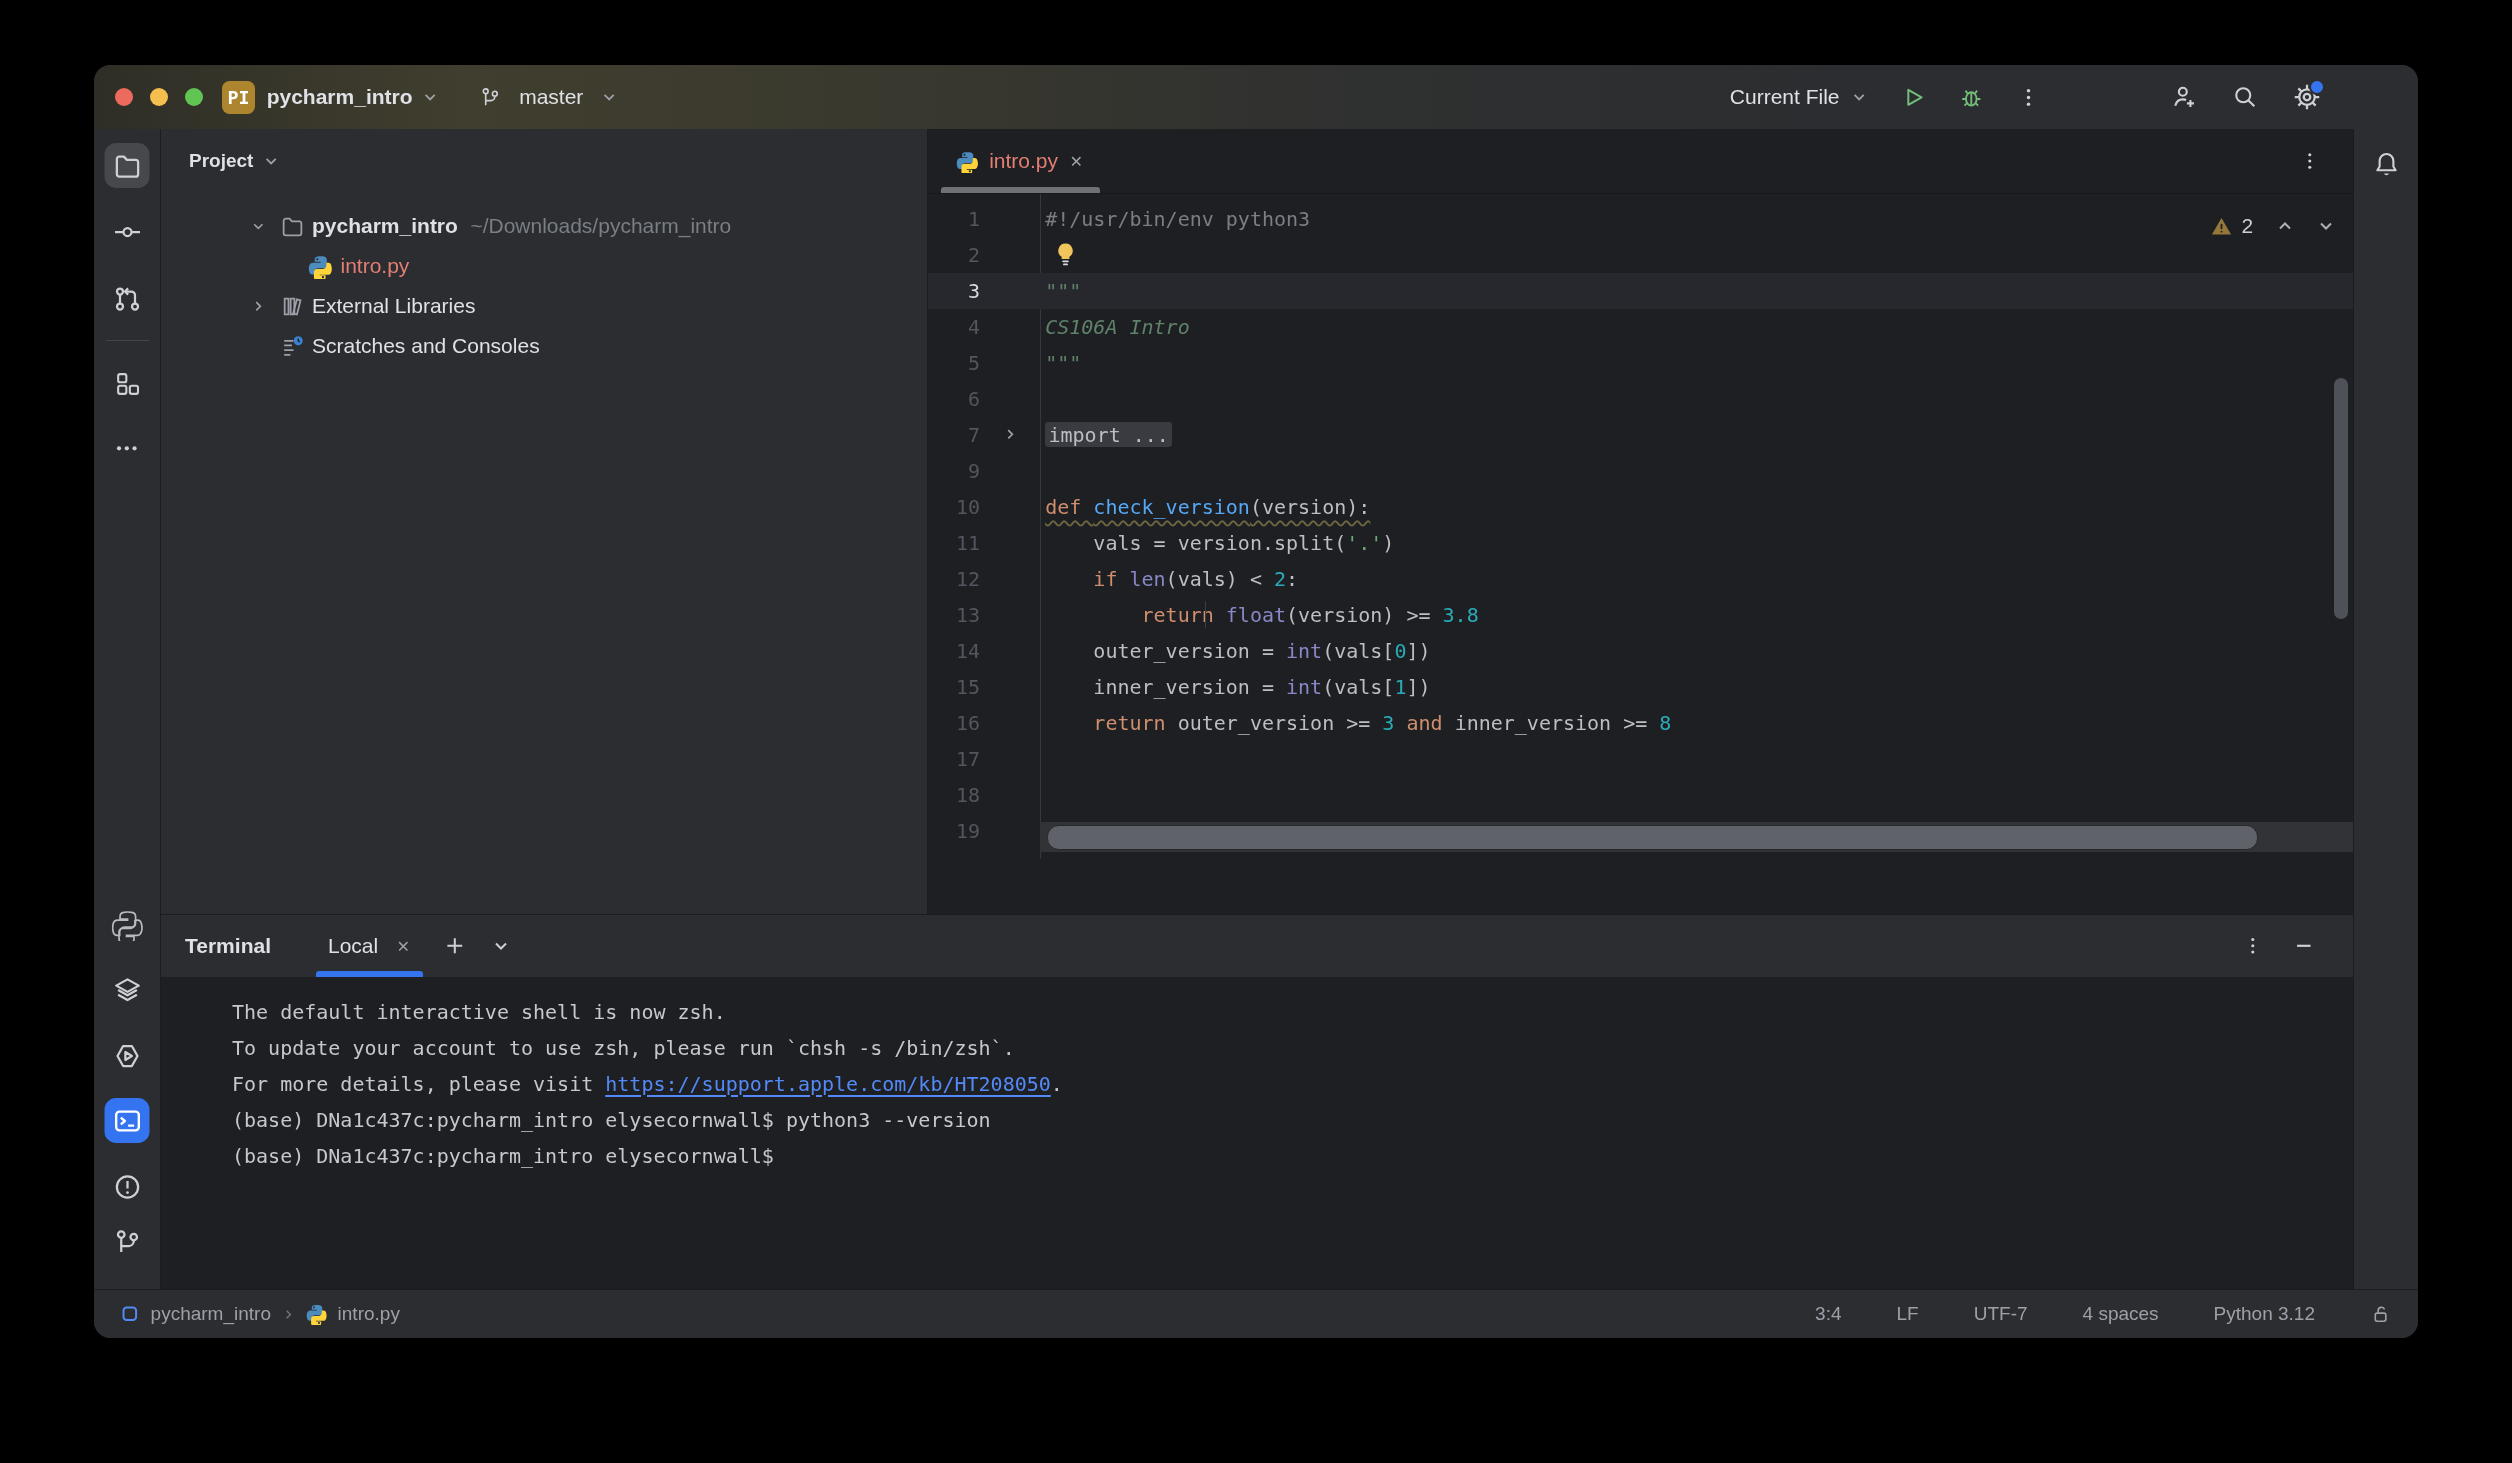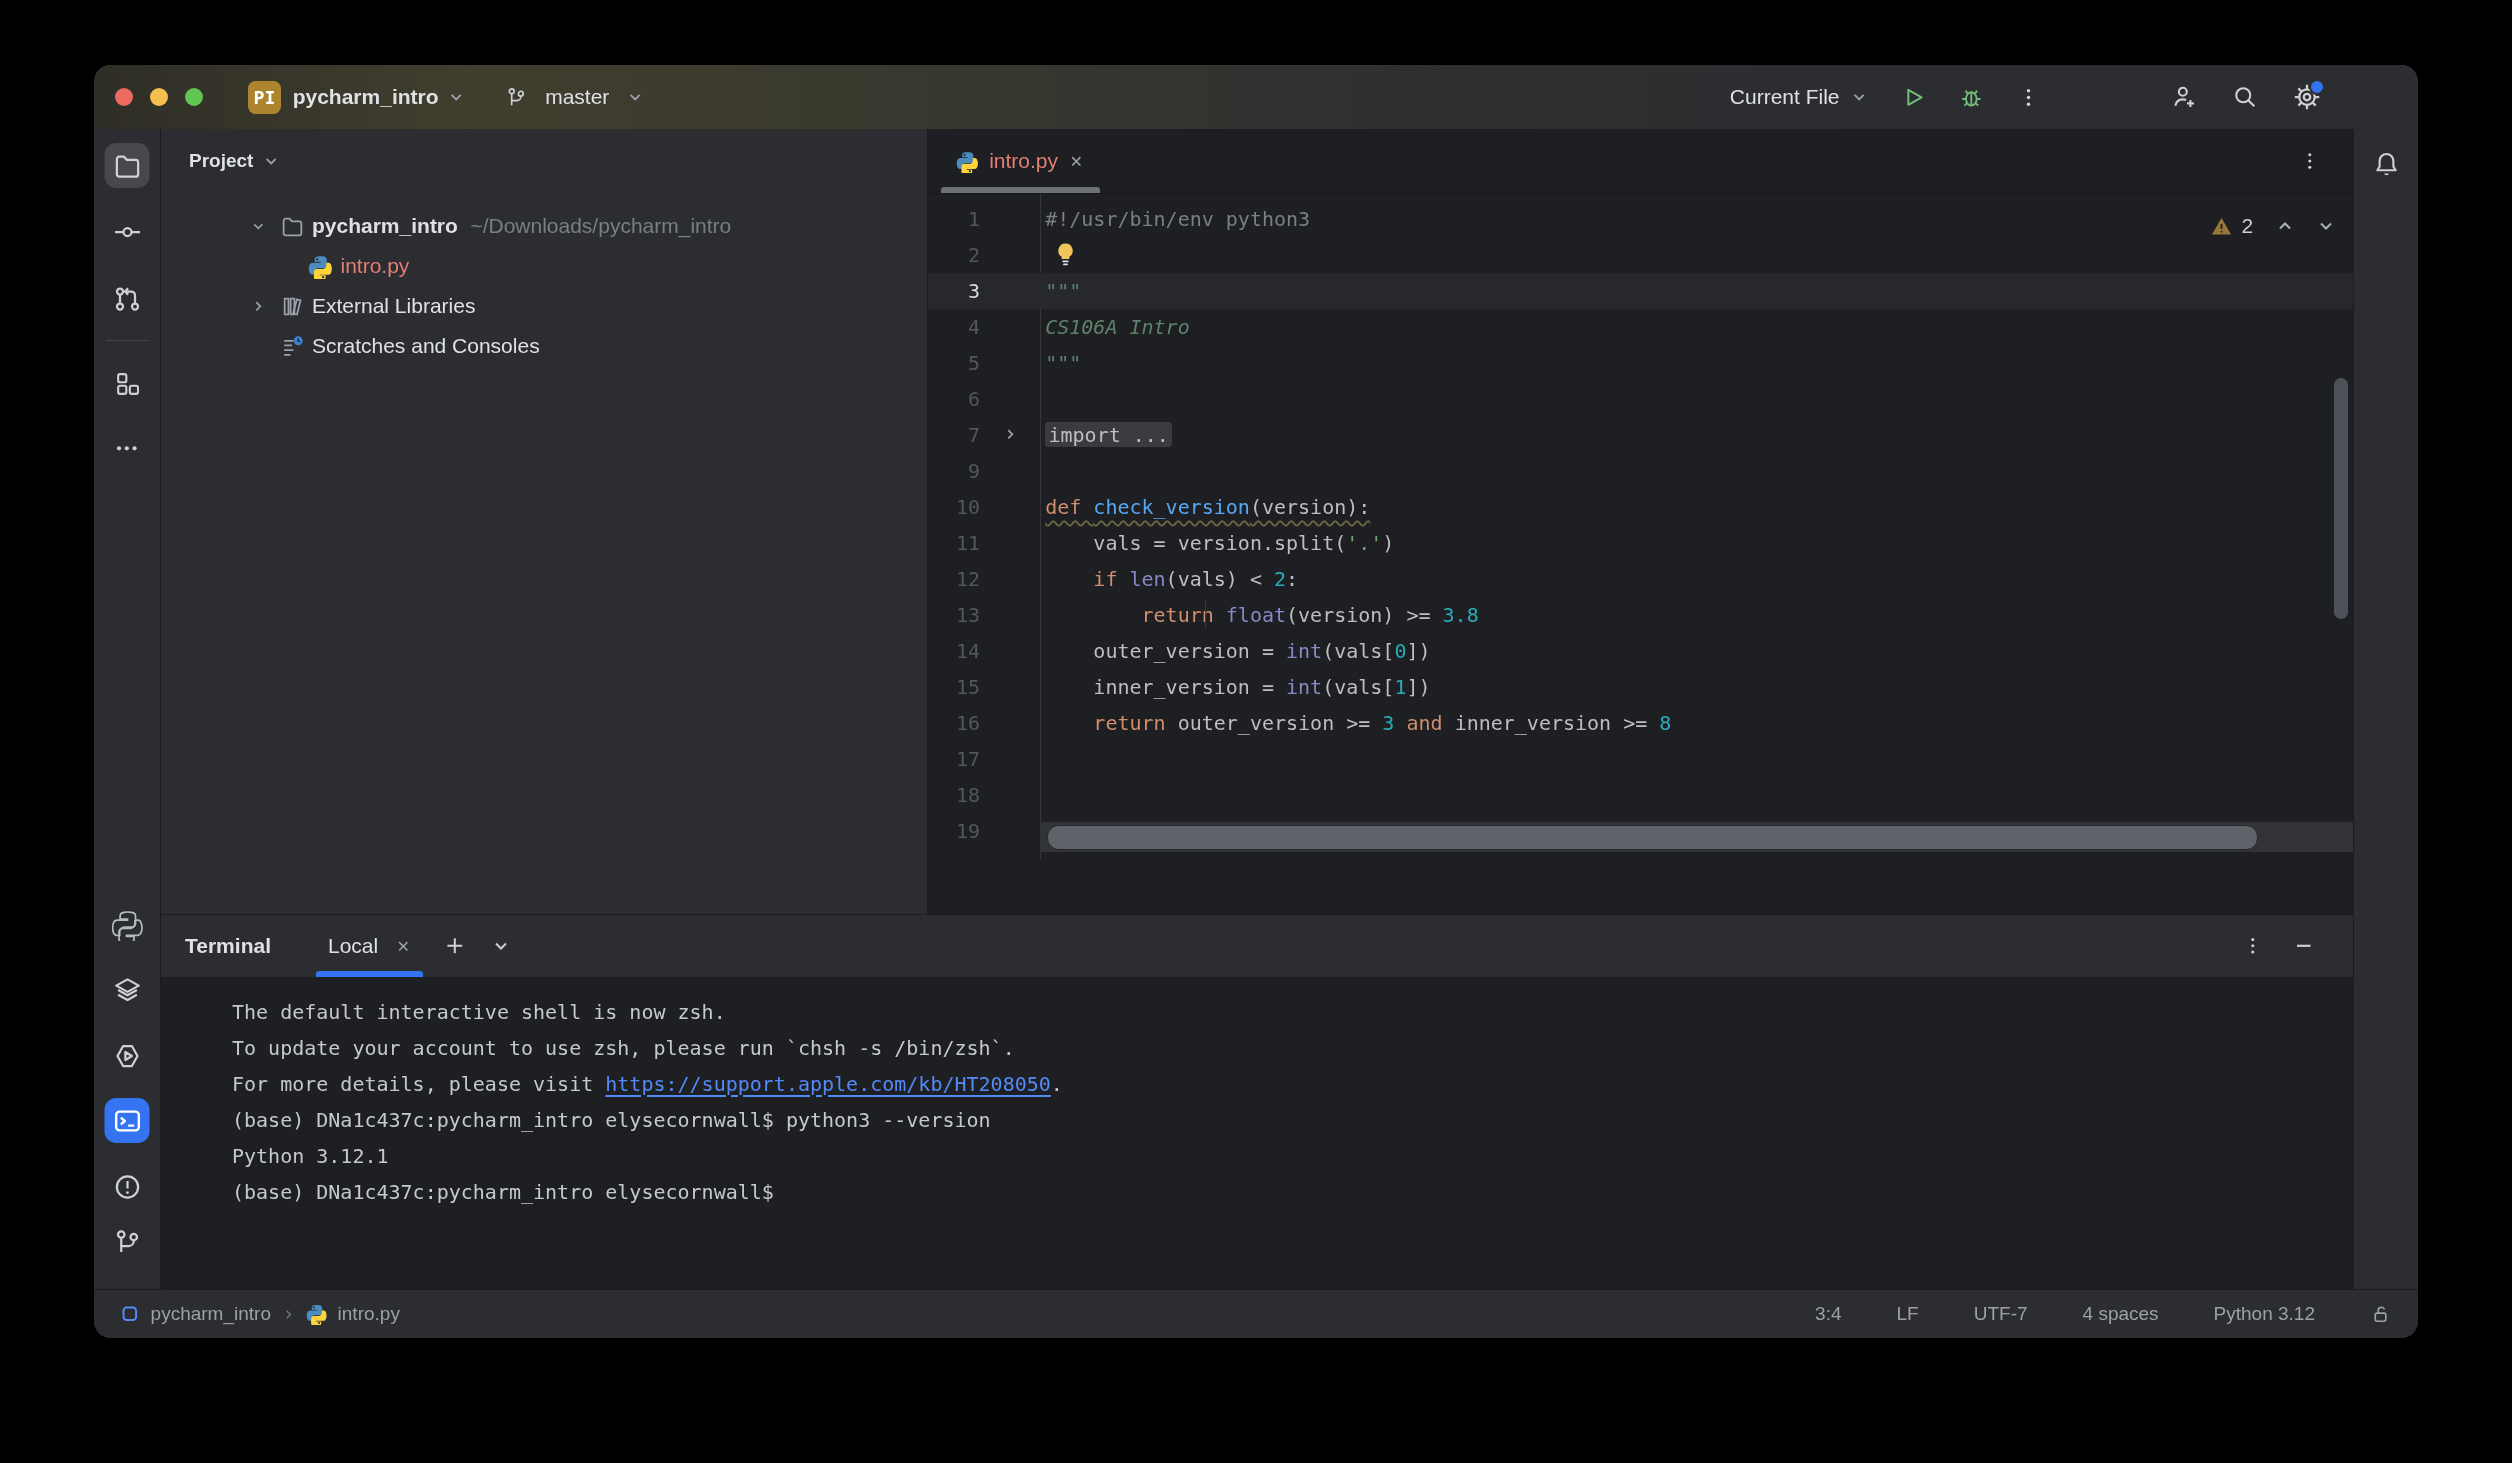--- a/index.html
+++ b/index.html
@@ -6,21 +6,21 @@
     font-family:"Liberation Sans",sans-serif;-webkit-font-smoothing:antialiased;}
   .window{position:absolute;left:94px;top:65px;width:2324px;height:1273px;background:#2B2D30;
     border-radius:16.6px;overflow:hidden;box-shadow:0 33px 100px rgba(0,0,0,.8);display:flex;flex-direction:column;}
   
   .titlebar{height:64px;flex:0 0 64px;display:flex;align-items:center;
     background:linear-gradient(90deg,#2f2e26 0%,#403e2e 16%,#3b3a2e 30%,#2f3030 55%,#2b2d30 75%,#2b2d30 100%);
     padding:0 96px 0 21px;position:relative;}
   .lights{display:flex;gap:16.6px;align-items:center;}
   .light{width:18.3px;height:18.3px;border-radius:50%;}
   .l-red{background:#EC6A5E}.l-yellow{background:#F4BF4F}.l-green{background:#61C554}
-  .pi-badge{margin-left:45px;width:33px;height:33px;border-radius:7.5px;background:#AC852E;color:#fff;
+  .pi-badge{margin-left:19px;width:33px;height:33px;border-radius:7.5px;background:#AC852E;color:#fff;
     font-family:"DejaVu Sans Mono",monospace;font-size:18.3px;font-weight:bold;display:flex;align-items:center;justify-content:center;}
   .tb-project{margin-left:11.6px;color:#DFE1E5;font-size:21px;font-weight:600;display:flex;align-items:center;gap:8.3px;}
   .tb-branch{margin-left:40px;color:#DFE1E5;font-size:21px;display:flex;align-items:center;gap:17px;}
   .tb-right{margin-left:auto;display:flex;align-items:center;gap:32px;}
   .tb-runcfg{color:#DFE1E5;font-size:21px;display:flex;align-items:center;gap:10px;}
   .icon-btn{display:flex;align-items:center;justify-content:center;position:relative;}
   .gear-dot{position:absolute;right:-3.3px;top:-3.3px;width:12.5px;height:12.5px;border-radius:50%;background:#3574F0;border:2.5px solid #2b2d30;}
   .tb-group2{display:flex;align-items:center;gap:33px;margin-left:98px;}
   
   .body-row{flex:1;display:flex;min-height:0;}
@@ -489,21 +489,20 @@
                   <path d="M3 8h10"></path>
                 </svg>
             </span>
           </div>
         </div>
         <div class="term-body">
             <div class="trow2"><span>The default interactive shell is now zsh.</span></div>
             <div class="trow2"><span>To update your account to use zsh, please run `chsh -s /bin/zsh`.</span></div>
             <div class="trow2"><span>For more details, please visit </span><span class="tlink">https://support.apple.com/kb/HT208050</span><span>.</span></div>
             <div class="trow2"><span>(base) DNa1c437c:pycharm_intro elysecornwall$ python3 --version</span></div>
-            <div class="trow2"><span>Python 3.12.1</span></div>
             <div class="trow2"><span>(base) DNa1c437c:pycharm_intro elysecornwall$</span></div>
           </div>
       </div>
     </div>
 
     <div class="rail-right">
       <div class="rail-item" style="top:12.5px">
         <svg width="30" height="30" viewBox="0 0 24 24" fill="none" stroke="#CED0D6" stroke-width="1.7" stroke-linejoin="round">
             <path d="M12 4a5.5 5.5 0 0 0-5.5 5.5V14l-1.8 3h14.6l-1.8-3V9.5A5.5 5.5 0 0 0 12 4z"></path>
             <path d="M10 19.6a2.1 2.1 0 0 0 4 0z" fill="#CED0D6" stroke="none"></path>

